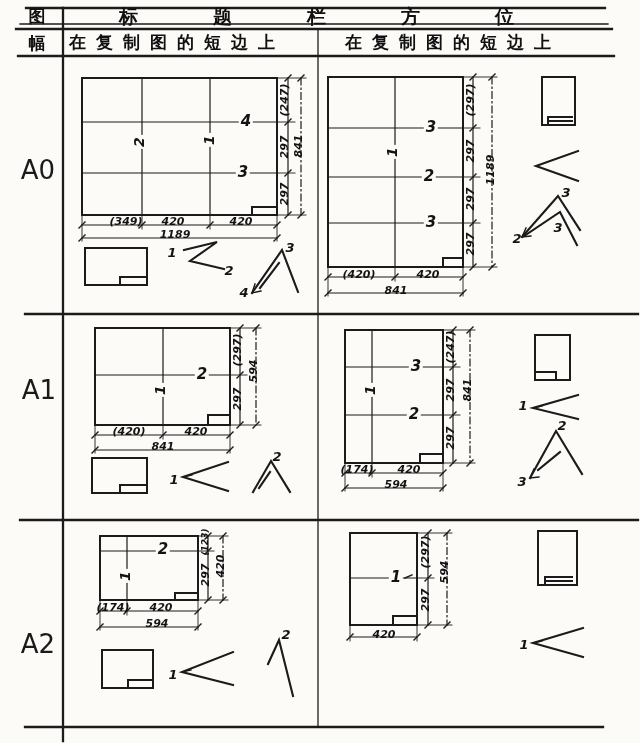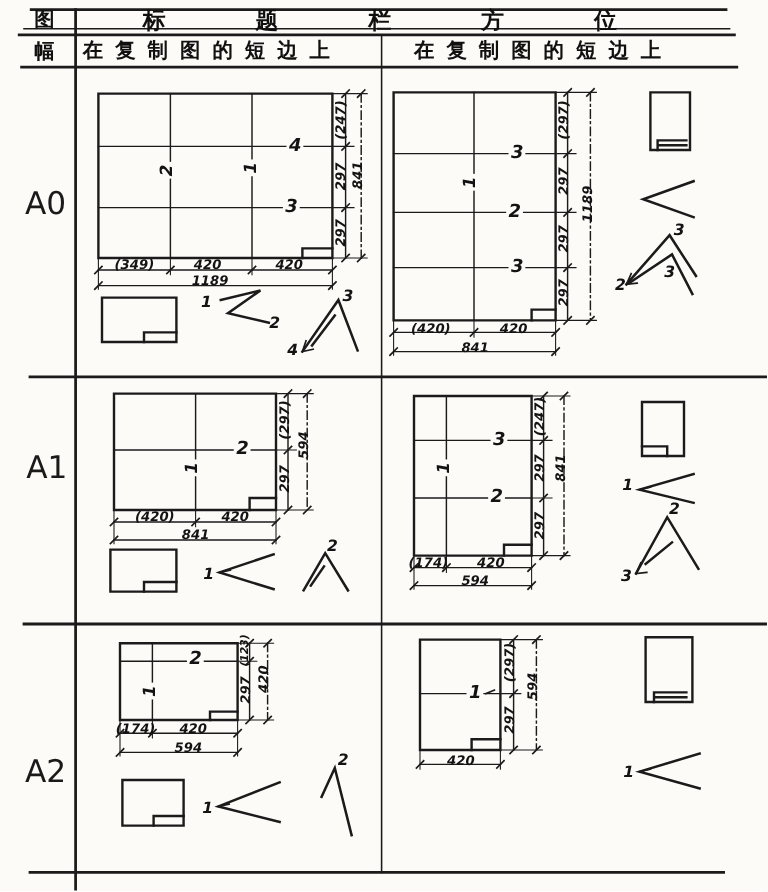--- a/index.html
+++ b/index.html
@@ -205,21 +205,21 @@
   <span class="lbl rowlab" style="left:38px;top:644px">A2</span>
 
   <span class="lbl big" style="left:246px;top:121px">4</span>
   <span class="lbl big" style="left:243px;top:172px">3</span>
   <span class="lbl bigr" style="left:139px;top:142px">2</span>
   <span class="lbl bigr" style="left:209px;top:140px">1</span>
   <span class="lbl rot" style="left:284px;top:100px">(247)</span>
   <span class="lbl rot" style="left:284px;top:147px">297</span>
   <span class="lbl rot" style="left:284px;top:194px">297</span>
   <span class="lbl rot" style="left:298px;top:146px">841</span>
-  <span class="lbl" style="left:112px;top:221px">(349)</span>
+  <span class="lbl" style="left:126px;top:221px">(349)</span>
   <span class="lbl" style="left:173px;top:221px">420</span>
   <span class="lbl" style="left:241px;top:221px">420</span>
   <span class="lbl" style="left:175px;top:234px">1189</span>
   <span class="lbl arr" style="left:172px;top:252px">1</span>
   <span class="lbl arr" style="left:229px;top:270px">2</span>
   <span class="lbl arr" style="left:290px;top:247px">3</span>
   <span class="lbl arr" style="left:244px;top:292px">4</span>
 
   <span class="lbl big" style="left:431px;top:127px">3</span>
   <span class="lbl bigr" style="left:392px;top:152px">1</span>

